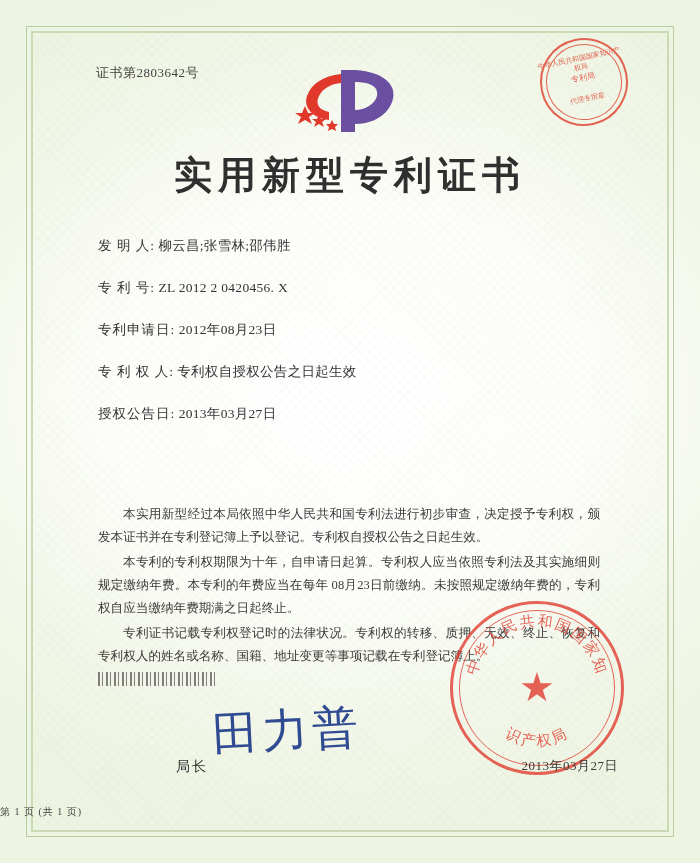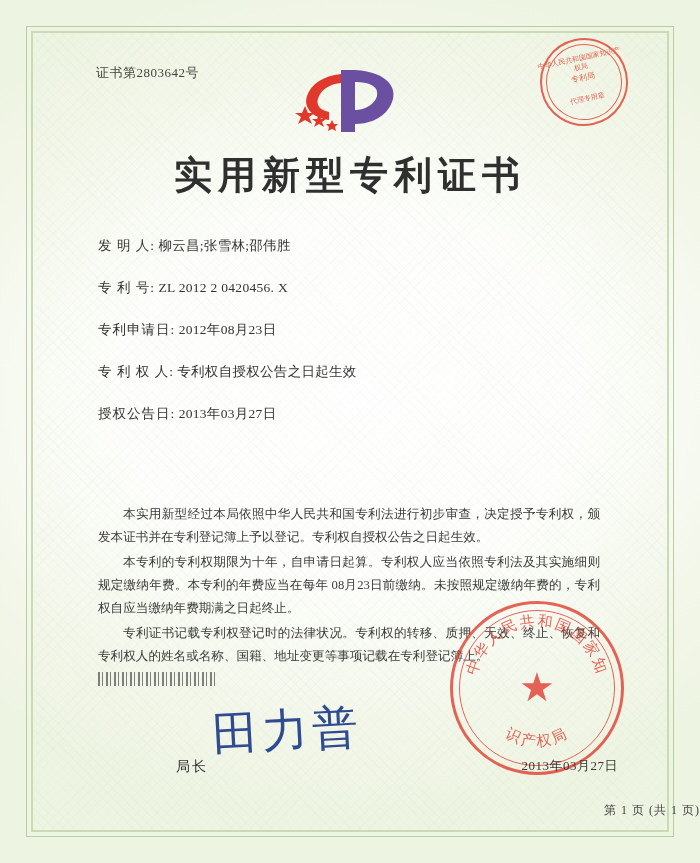--- a/index.html
+++ b/index.html
@@ -230,22 +230,22 @@
     font-size: 13px;
     letter-spacing: .5px;
     color: #3a3a3a;
   }
 
   
   .footer {
     position: absolute;
     left: 0; right: 0;
     bottom: 44px;
-    text-align: right;
-    font-size: 12px;
+    text-align: left;
+    font-size: 10px;
     color: #444;
     letter-spacing: 1px;
   }
 </style>
 </head>
 <body>
 
 <div class="certificate">
 
   <div class="border-outer"></div>

